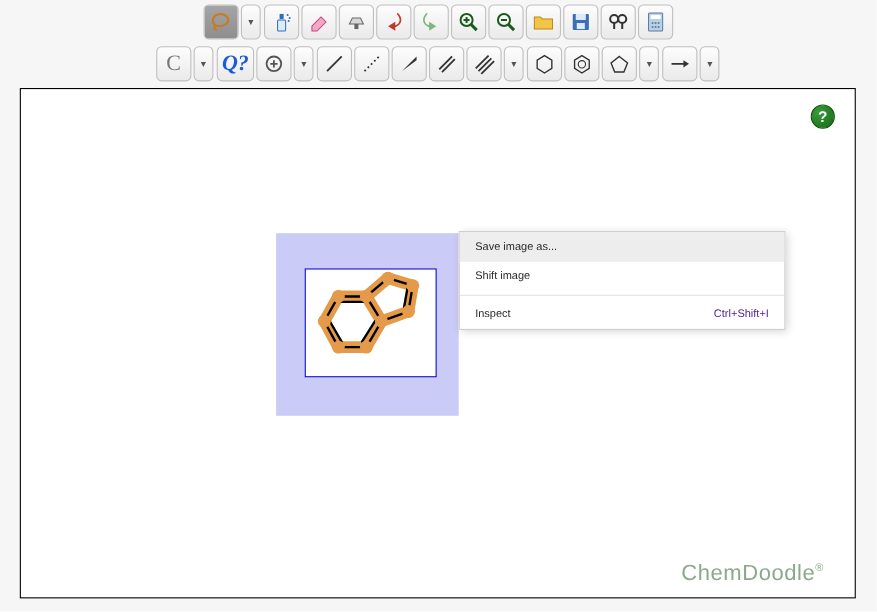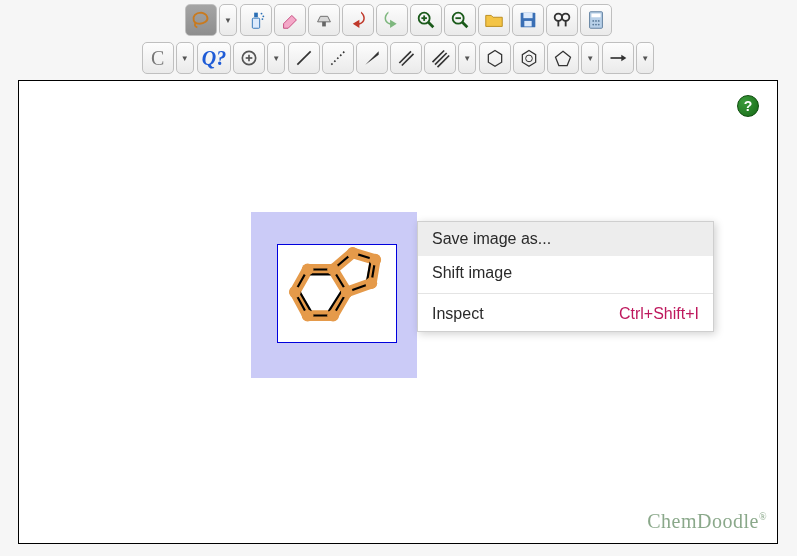--- a/index.html
+++ b/index.html
@@ -85,48 +85,47 @@
   top: 163px;
   width: 120px;
   height: 99px;
   border: 1px solid #0000dd;
   background: #fff;
 }
 .molecule-box svg { width: 100%; height: 100%; }
 .brand {
   position: absolute;
   bottom: 10px;
-  right: 10px;
+  right: 28px;
   color: #8aa88a;
   font-size: 20px;
   letter-spacing: 0.5px;
-  font-family: Liberation Serif, serif;
 }
 .brand sup { font-size: 10px; vertical-align: super; }
 .context-menu {
   position: absolute;
   left: 398px;
-  top: 140px;
+  top: 129px;
   width: 297px;
   background: #fff;
   border: 1px solid #cfcfcf;
   box-shadow: 2px 2px 8px rgba(0,0,0,0.18);
-  font-size: 16px;
+  font-size: 10px;
   color: #2a2a2a;
 }
 .context-menu .mi {
   padding: 8px 14px;
   display: flex;
   justify-content: space-between;
   align-items: center;
   cursor: pointer;
 }
 .context-menu .mi.highlight { background: #ededed; }
 .context-menu .sep { height: 1px; background: #e4e4e4; margin: 3px 0; }
-.context-menu .shortcut { color: #be185d; }
+.context-menu .shortcut { color: #4c1d95; }
 .c-label { font-family: Georgia, serif; font-size: 20px; color: #777; }
 .q-label { font-family: Georgia, serif; font-size: 20px; font-style: italic; color: #1e5bd6; font-weight: bold; }
 </style>
 </head>
 <body>
 
 <div class="toolbar-row">
   <div class="tbtn active-dark">
     <svg width="22" height="22" viewBox="0 0 24 24">
         <path d="M12 4 C6 4 3 8 4 12 C5 17 13 17 17 14 C21 11 19 5 12 4 Z" fill="none" stroke="#c97a1e" stroke-width="2"></path>

